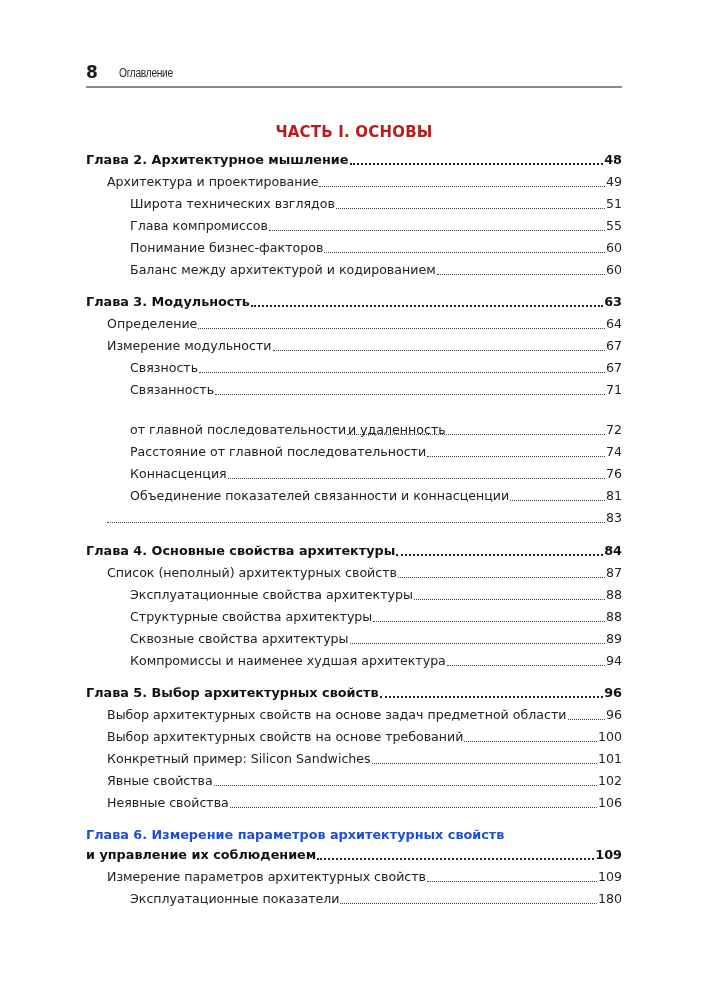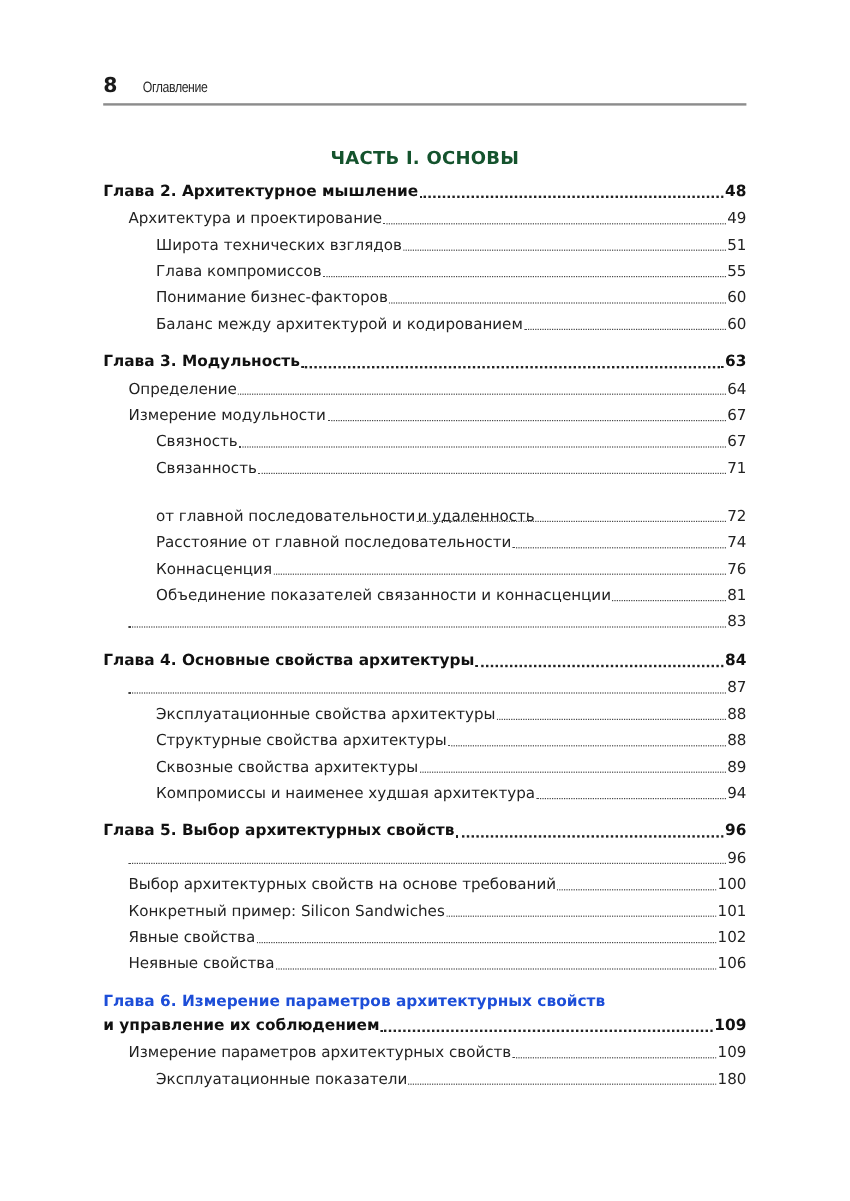--- a/index.html
+++ b/index.html
@@ -62,21 +62,21 @@
       position: absolute;
       left: 0;
       top: 122px;
       width: 536px;
       text-align: center;
       font-family: "DejaVu Sans", sans-serif;
       font-weight: bold;
       font-size: 15px;
       line-height: 20px;
       letter-spacing: 0.2px;
-      color: #14532d;
+      color: #b91c1c;
     }
     .entry {
       position: absolute;
       left: 0;
       width: 536px;
       height: 20px;
       display: flex;
       align-items: flex-end;
       font-size: 12.6px;
       line-height: 20px;
@@ -228,20 +228,21 @@
     <span class="leader"></span>
     <span class="pg">83</span>
   </div>
 
   <div class="entry chapter" style="top:541px">
     <span class="label">Глава 4. Основные свойства архитектуры</span>
     <span class="leader"></span>
     <span class="pg">84</span>
   </div>
   <div class="entry lvl1" style="top:563px">
+    <span class="label">Список (неполный) архитектурных свойств</span>
     <span class="leader"></span>
     <span class="pg">87</span>
   </div>
   <div class="entry lvl2" style="top:585px">
     <span class="label">Эксплуатационные свойства архитектуры</span>
     <span class="leader"></span>
     <span class="pg">88</span>
   </div>
   <div class="entry lvl2" style="top:607px">
     <span class="label">Структурные свойства архитектуры</span>
@@ -258,20 +259,21 @@
     <span class="leader"></span>
     <span class="pg">94</span>
   </div>
 
   <div class="entry chapter" style="top:683px">
     <span class="label">Глава 5. Выбор архитектурных свойств</span>
     <span class="leader"></span>
     <span class="pg">96</span>
   </div>
   <div class="entry lvl1" style="top:705px">
+    <span class="label">Выбор архитектурных свойств на основе задач предметной области</span>
     <span class="leader"></span>
     <span class="pg">96</span>
   </div>
   <div class="entry lvl1" style="top:727px">
     <span class="label">Выбор архитектурных свойств на основе требований</span>
     <span class="leader"></span>
     <span class="pg">100</span>
   </div>
   <div class="entry lvl1" style="top:749px">
     <span class="label">Конкретный пример: Silicon Sandwiches</span>

